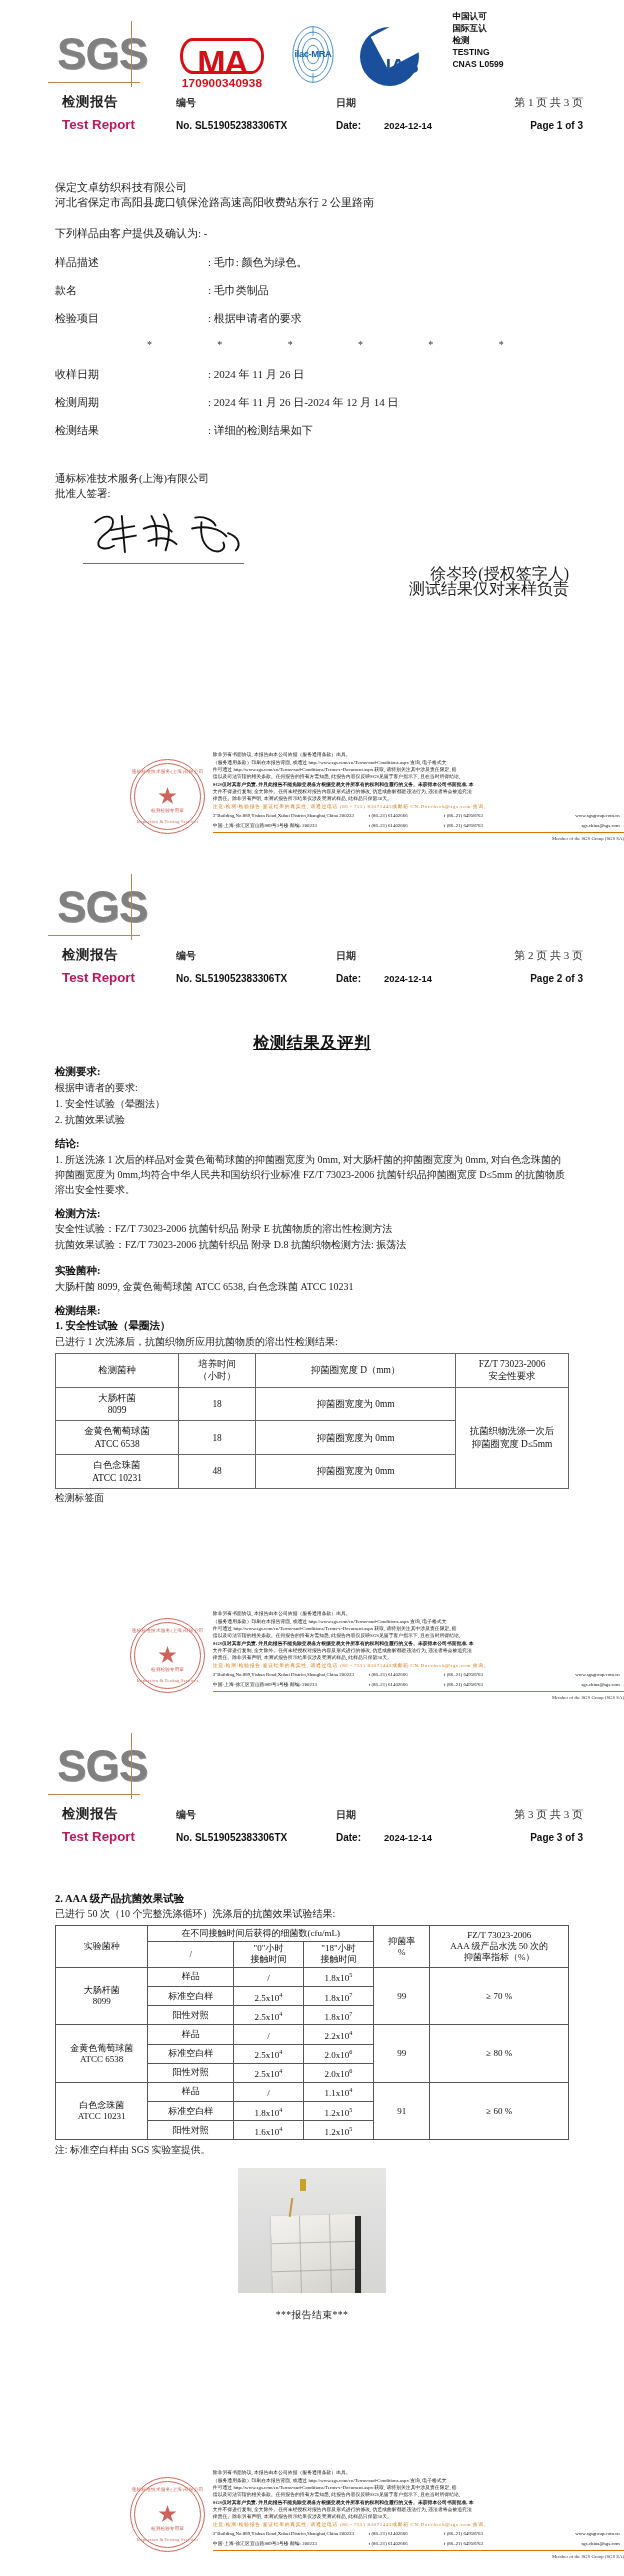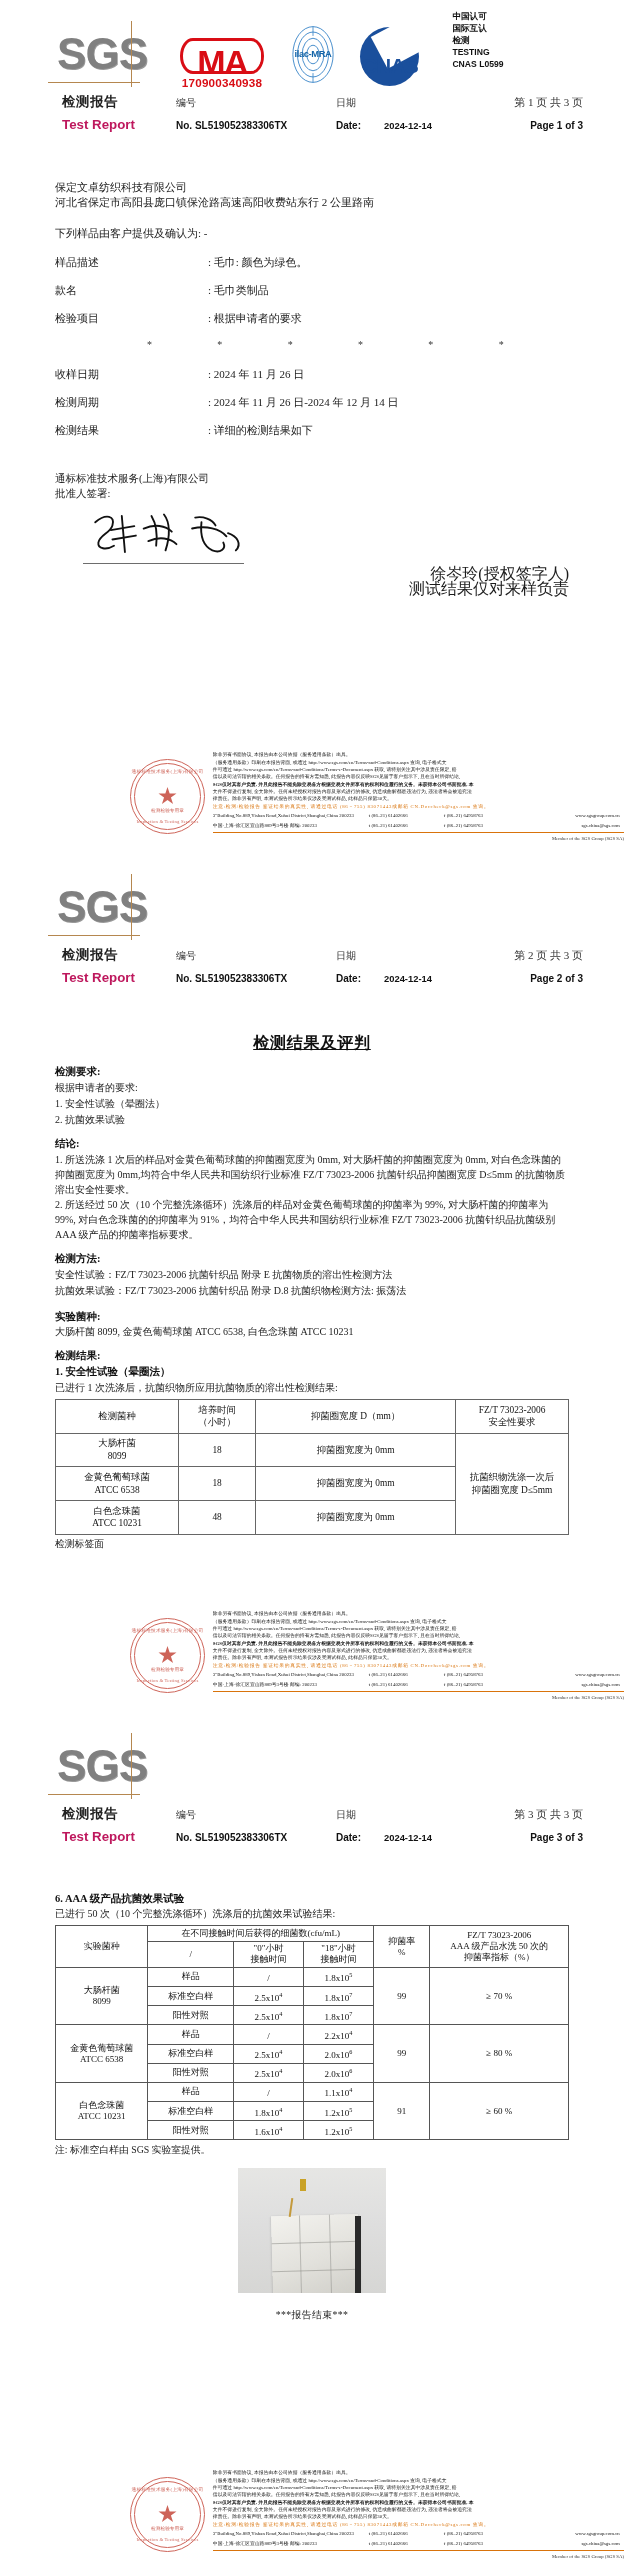--- a/index.html
+++ b/index.html
@@ -170,21 +170,21 @@
   .trow {
     display: flex;
     align-items: baseline;
   }
   .trow .c1 { width: 114px; flex: none; }
   .trow .c2 { width: 160px; flex: none; }
   .trow .c3 { width: 48px; flex: none; }
   .trow .c4 { width: 90px; flex: none; }
   .trow .c5 { flex: none; text-align: right; width: 109px; }
   .t-cn { font-size: 13.3px; font-weight: bold; color: #222; letter-spacing: 0.8px; }
-  .t-cn-sm { font-size: 10px; font-weight: normal; color: #333; }
+  .t-cn-sm { font-size: 10px; font-weight: bold; color: #333; }
   .t-cn-pg { font-size: 11px; color: #333; }
   .t-en {
     font-family: "Liberation Sans", sans-serif;
     font-size: 13.3px; font-weight: bold; color: #be185d;
   }
   .t-en-sm {
     font-family: "Liberation Sans", sans-serif;
     font-size: 10px; font-weight: bold; color: #111;
   }
   .t-en-date {
@@ -628,21 +628,20 @@
     <div class="body">
       <div class="center-title">检测结果及评判</div>
 
       <div class="sec-h">检测要求:</div>
       <div class="p">根据申请者的要求:</div>
       <div class="p">1. 安全性试验（晕圈法）</div>
       <div class="p">2. 抗菌效果试验</div>
 
       <div class="sec-h blk">结论:</div>
       <div class="p">1.  所送洗涤 1 次后的样品对金黄色葡萄球菌的抑菌圈宽度为 0mm, 对大肠杆菌的抑菌圈宽度为 0mm, 对白色念珠菌的抑菌圈宽度为 0mm,均符合中华人民共和国纺织行业标准 FZ/T 73023-2006 抗菌针织品抑菌圈宽度 D≤5mm 的抗菌物质溶出安全性要求。</div>
-      <div class="p">2.  所送经过 50 次（10 个完整洗涤循环）洗涤后的样品对金黄色葡萄球菌的抑菌率为 99%, 对大肠杆菌的抑菌率为 99%, 对白色念珠菌的的抑菌率为 91%，均符合中华人民共和国纺织行业标准 FZ/T 73023-2006 抗菌针织品抗菌级别 AAA 级产品的抑菌率指标要求。</div>
 
       <div class="sec-h blk">检测方法:</div>
       <div class="p">安全性试验：FZ/T 73023-2006 抗菌针织品 附录 E 抗菌物质的溶出性检测方法</div>
       <div class="p">抗菌效果试验：FZ/T 73023-2006 抗菌针织品 附录 D.8 抗菌织物检测方法: 振荡法</div>
       <div class="sec-h">实验菌种:</div>
       <div class="p">大肠杆菌 8099, 金黄色葡萄球菌 ATCC 6538,  白色念珠菌 ATCC 10231</div>
 
       <div class="sec-h blk">检测结果:</div>
       <div class="sec-h" style="margin-top:1.6px">1.  安全性试验（晕圈法）</div>
       <div class="p">已进行 1 次洗涤后，抗菌织物所应用抗菌物质的溶出性检测结果:</div>
@@ -750,21 +749,21 @@
       <div class="trow row-en">
         <div class="c1 t-en">Test Report</div>
         <div class="c2 t-en-sm"><span>No.</span> <span>SL519052383306TX</span></div>
         <div class="c3 t-en-sm">Date:</div>
         <div class="c4 t-en-date">2024-12-14</div>
         <div class="c5 t-en-sm">Page 3 of 3</div>
       </div>
     </div>
 
     <div class="body">
-      <div class="sec-h" style="margin-top:31px">6.  AAA 级产品抗菌效果试验</div>
+      <div class="sec-h" style="margin-top:31px">2.  AAA 级产品抗菌效果试验</div>
       <div class="p">已进行 50 次（10 个完整洗涤循环）洗涤后的抗菌效果试验结果:</div>
 
       <table class="t3">
         <tbody>
           <tr>
             <td rowspan="2" style="width:18%">实验菌种</td>
             <td colspan="3" style="width:44%">在不同接触时间后获得的细菌数(cfu/mL)</td>
             <td rowspan="2" style="width:11%">
               <div>抑菌率</div>
               <div>%</div>

